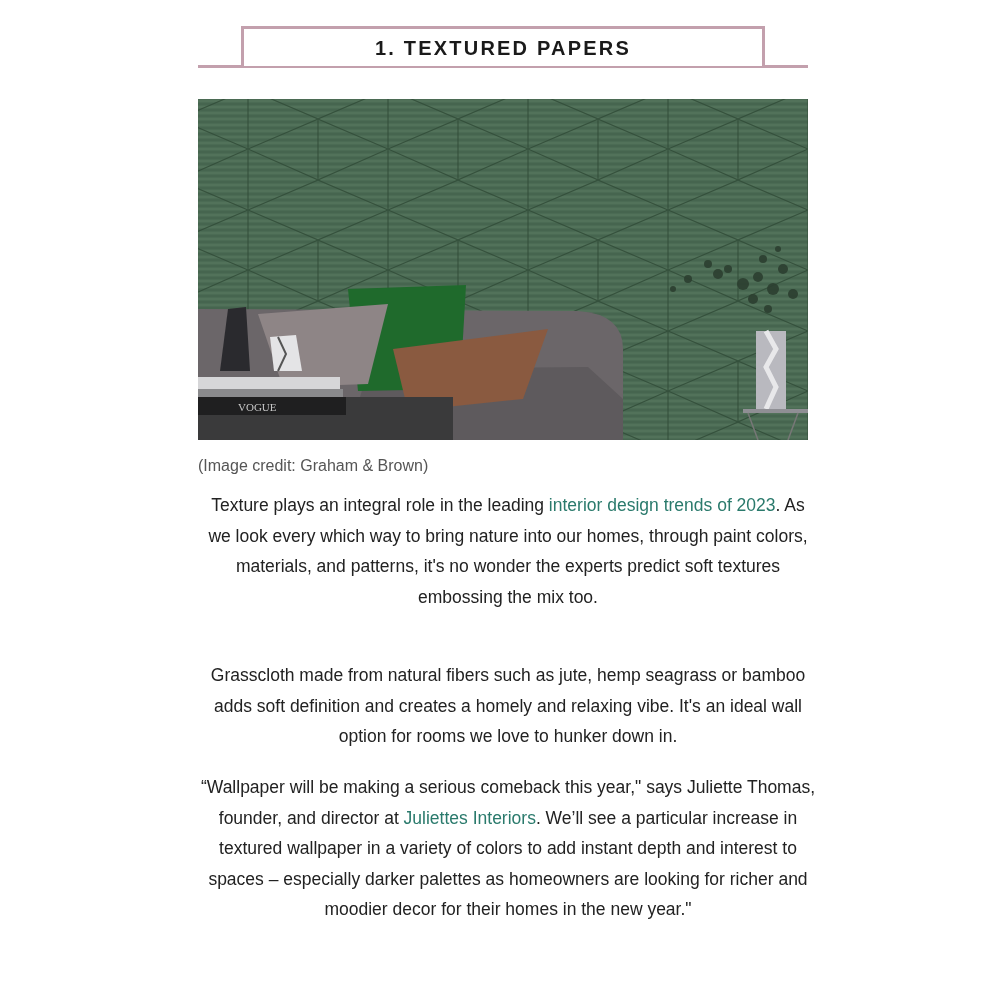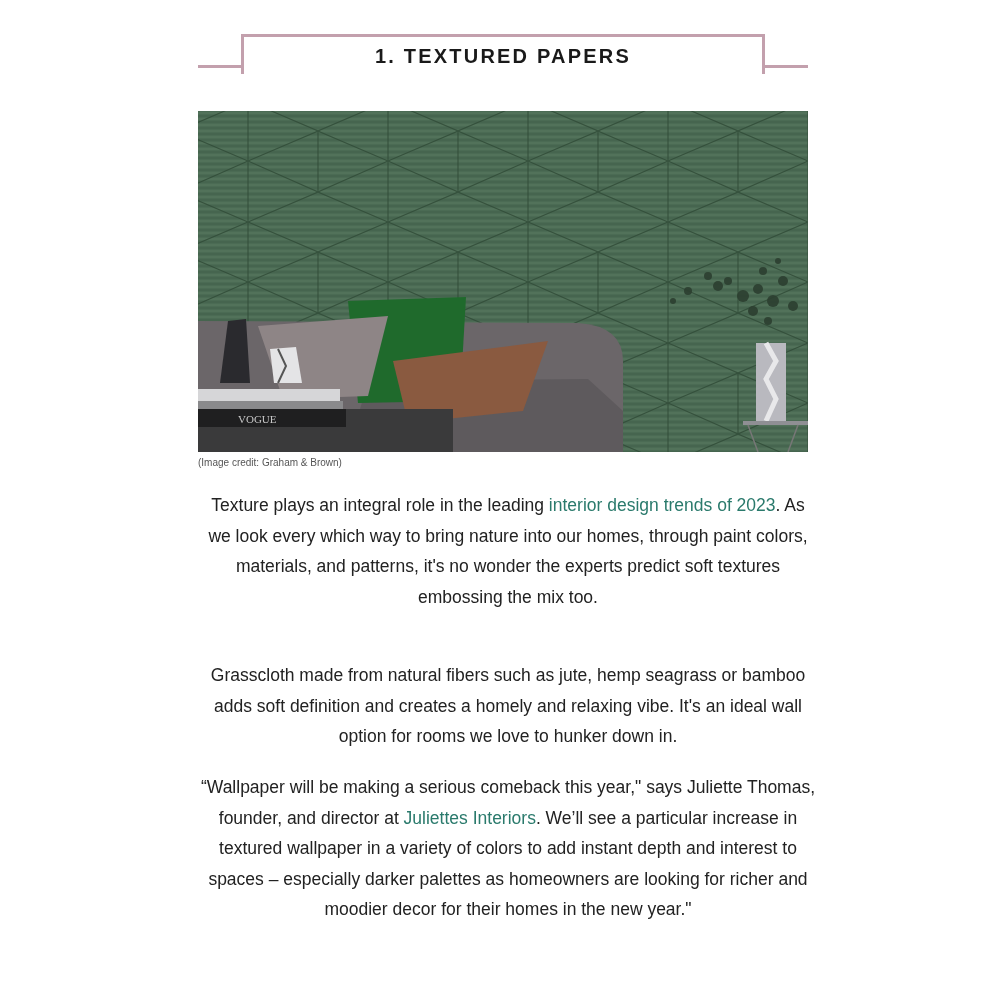--- a/index.html
+++ b/index.html
@@ -1,26 +1,26 @@
 <!DOCTYPE html>
 <html><head>
 <meta charset="utf-8">
 <style>
   html, body { margin:0; padding:0; background:#ffffff; }
   body { width:1000px; height:1000px; position:relative; overflow:hidden;
          font-family:"Liberation Sans", sans-serif; color:#222; }
   .heading-wrap { position:absolute; left:198px; top:26px; width:610px; height:42px; }
   .heading-line { position:absolute; left:0; right:0; bottom:0; height:3px; background:#c3a0ad; }
-  .heading-box { position:absolute; left:43px; top:8px; width:518px; height:37px;
+  .heading-box { position:absolute; left:43px; top:0; width:518px; height:37px;
                  border:3px solid #c3a0ad; border-bottom:none; background:#fff;
                  display:flex; align-items:center; justify-content:center; }
   .heading-text { font-weight:bold; font-size:20px; letter-spacing:2.2px; color:#1a1a1a; margin-top:2px; }
-  .hero { position:absolute; left:198px; top:111px; width:610px; height:341px; overflow:hidden; background:#4b6b54; }
+  .hero { position:absolute; left:198px; top:99px; width:610px; height:341px; overflow:hidden; background:#4b6b54; }
   .hero svg { display:block; }
-  .caption { position:absolute; left:198px; top:457px; font-size:10px; color:#555; }
+  .caption { position:absolute; left:198px; top:457px; font-size:16px; color:#555; }
   .para { position:absolute; left:198px; width:620px; font-size:17.5px; line-height:30.5px; color:#222; margin:0;text-align:center; }
   .p1 { top:490px; }
   .p2 { top:660px; }
   .p3 { top:740px;margin-top:32px; }
   .link { color:#2a7a6c; text-decoration:none; }
 </style>
 </head>
 <body>
 
 <div class="heading-wrap">

